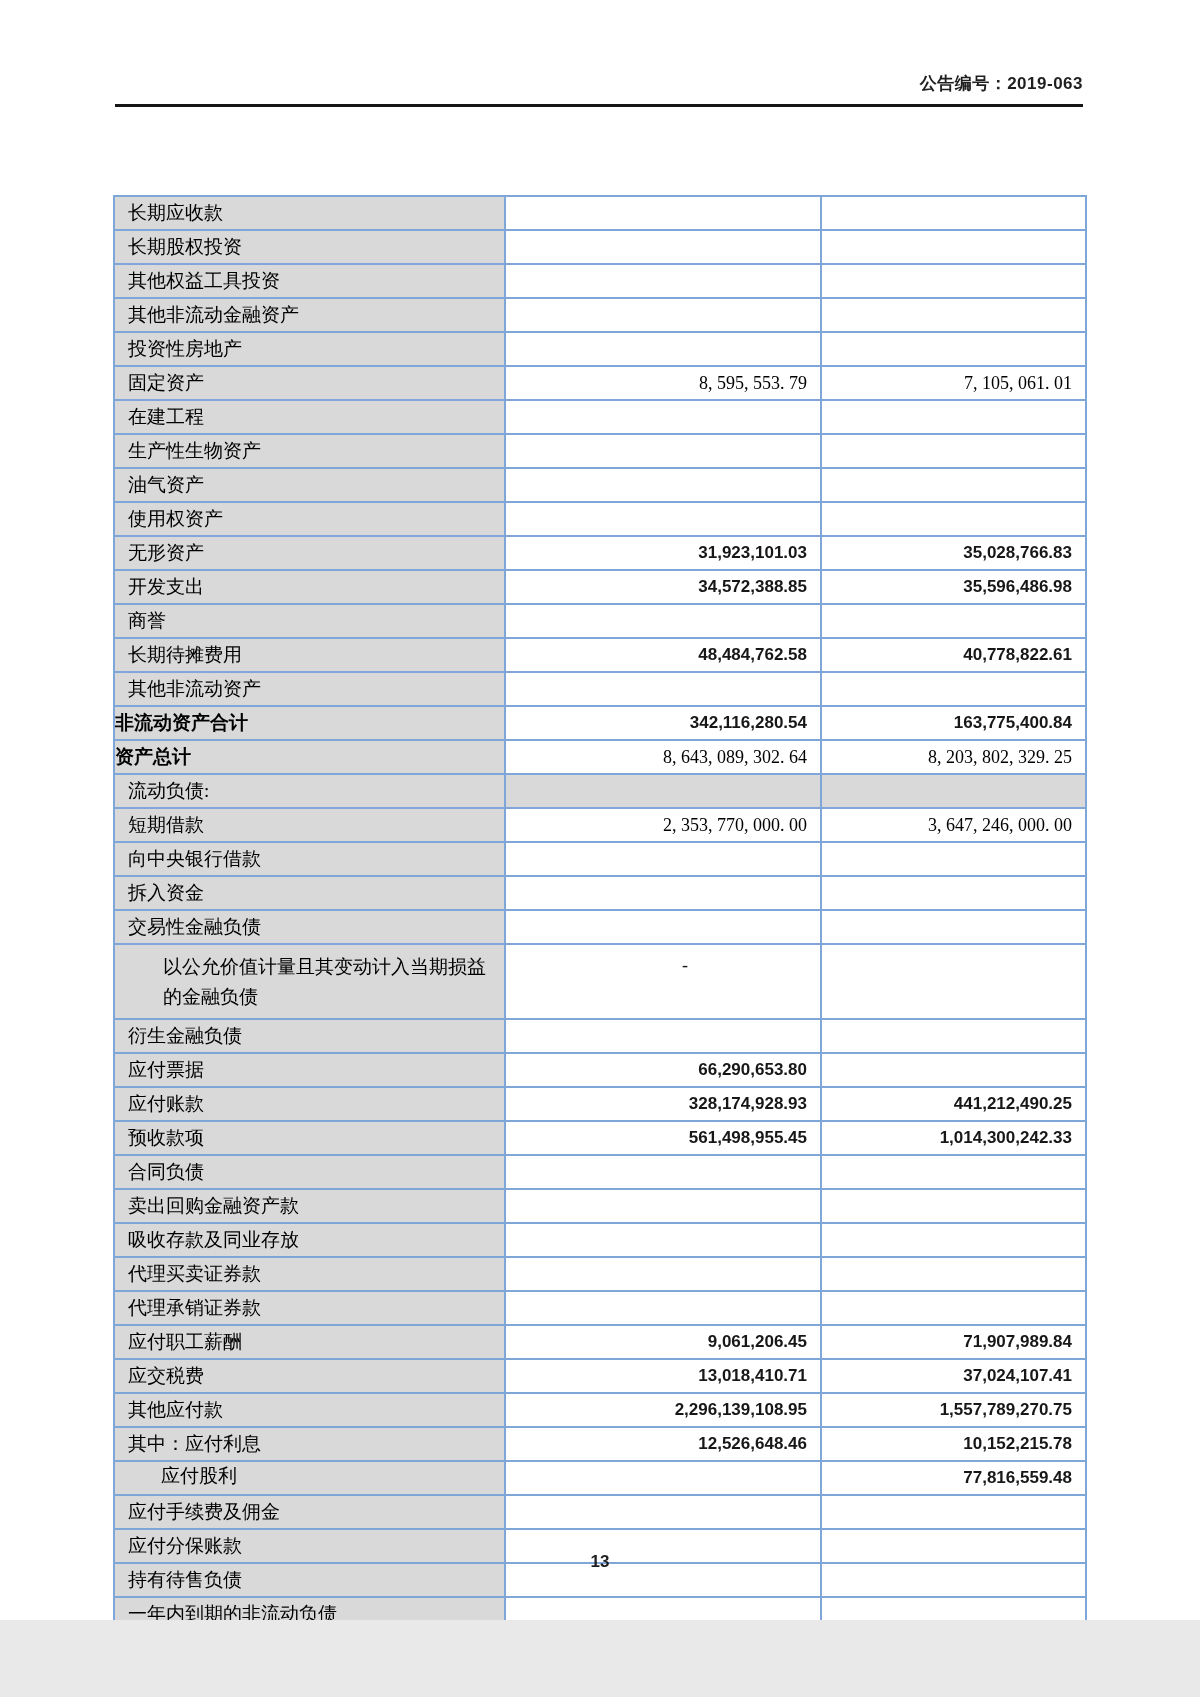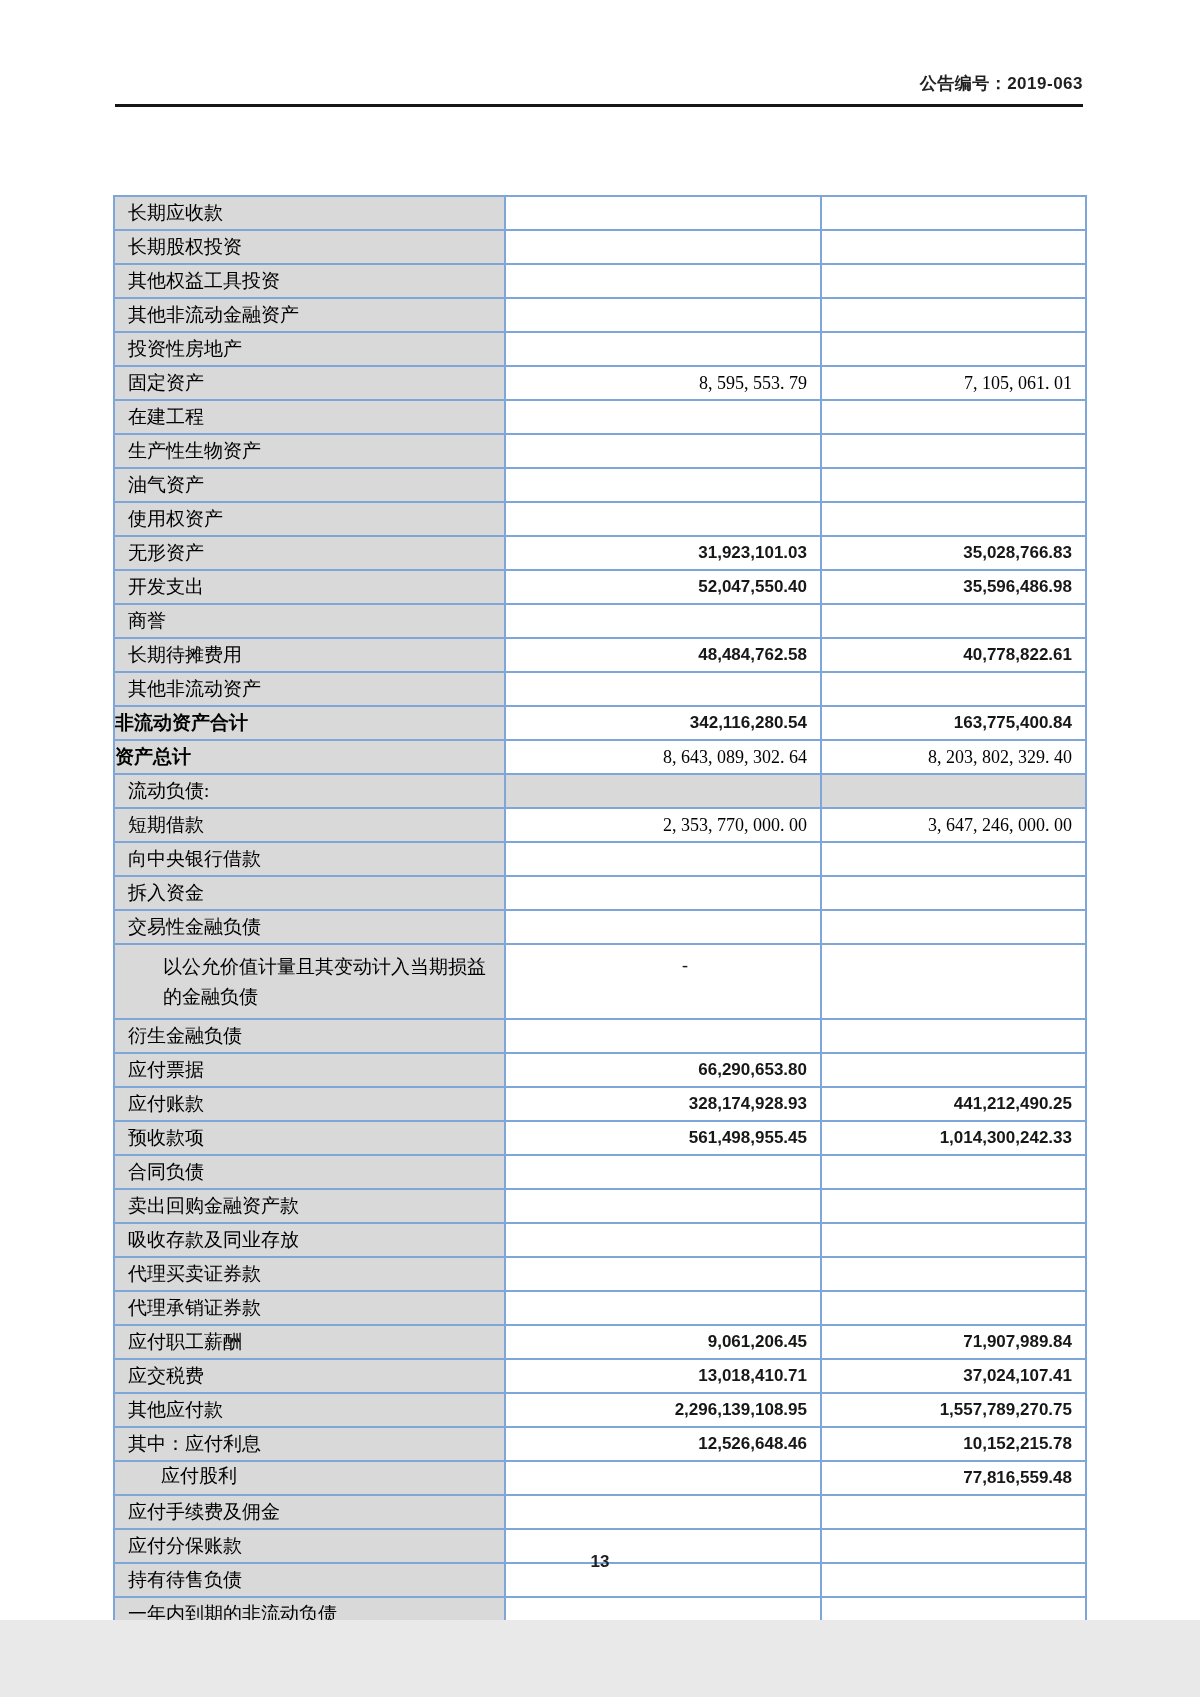--- a/index.html
+++ b/index.html
@@ -154,21 +154,21 @@
           <td class="num"></td>
           <td class="num"></td>
         </tr>
         <tr>
           <td class="label">无形资产</td>
           <td class="num">31,923,101.03</td>
           <td class="num">35,028,766.83</td>
         </tr>
         <tr>
           <td class="label">开发支出</td>
-          <td class="num">52,047,550.40</td>
+          <td class="num">34,572,388.85</td>
           <td class="num">35,596,486.98</td>
         </tr>
         <tr>
           <td class="label">商誉</td>
           <td class="num"></td>
           <td class="num"></td>
         </tr>
         <tr>
           <td class="label">长期待摊费用</td>
           <td class="num">48,484,762.58</td>
@@ -180,21 +180,21 @@
           <td class="num"></td>
         </tr>
         <tr class="total">
           <td class="label">非流动资产合计</td>
           <td class="num">342,116,280.54</td>
           <td class="num">163,775,400.84</td>
         </tr>
         <tr class="total">
           <td class="label">资产总计</td>
           <td class="num serif">8, 643, 089, 302. 64</td>
-          <td class="num serif">8, 203, 802, 329. 40</td>
+          <td class="num serif">8, 203, 802, 329. 25</td>
         </tr>
         <tr class="section">
           <td class="label">流动负债:</td>
           <td class="num"></td>
           <td class="num"></td>
         </tr>
         <tr>
           <td class="label">短期借款</td>
           <td class="num serif">2, 353, 770, 000. 00</td>
           <td class="num serif">3, 647, 246, 000. 00</td>

